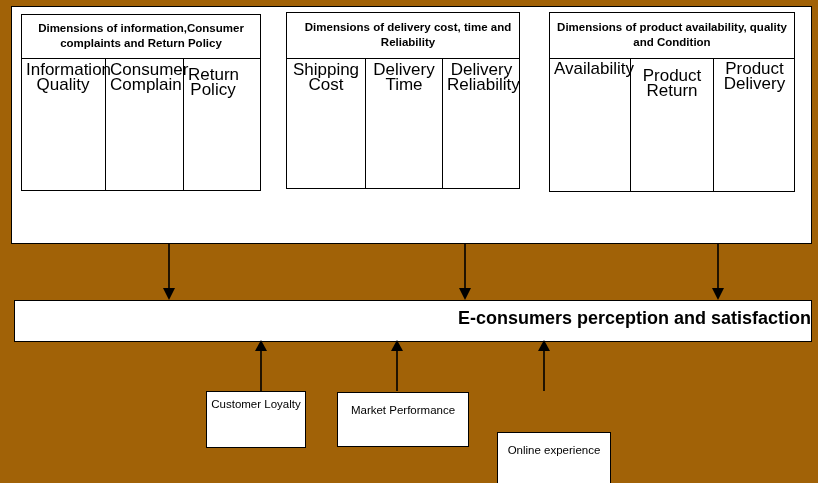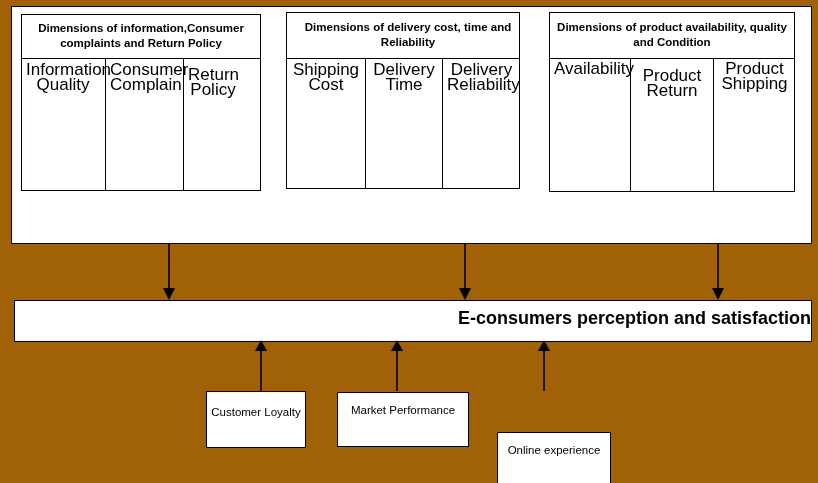--- a/index.html
+++ b/index.html
@@ -121,21 +121,21 @@
   <div class="cell" style="left:367px; top:62px; width:74px;">Delivery Time</div>
   <div class="cell" style="left:444px; top:62px; width:75px;">Delivery Reliability</div>
 
   <div class="box" style="left:549px; top:12px; width:246px; height:180px;"></div>
   <div class="hline" style="left:549px; top:58px; width:246px;"></div>
   <div class="group-title" style="left:549px; top:12px; width:246px; height:46px;">Dimensions of product availability, quality and Condition</div>
   <div class="cell-divider" style="left:630px; top:58px; height:134px;"></div>
   <div class="cell-divider" style="left:713px; top:58px; height:134px;"></div>
   <div class="cell" style="left:551px; top:61px; width:78px;">Availability</div>
   <div class="cell" style="left:632px; top:68px; width:80px;">Product Return</div>
-  <div class="cell" style="left:715px; top:61px; width:79px;">Product Shipping</div>
+  <div class="cell" style="left:715px; top:61px; width:79px;">Product Delivery</div>
 
   <div class="arrow" style="left:160px; top:244px;">
     <svg width="18" height="58" viewBox="0 0 18 58">
       <line x1="9" y1="0" x2="9" y2="46" stroke="#000000" stroke-width="1.6"></line>
       <polygon points="3,44 15,44 9,56" fill="#000000"></polygon>
     </svg>
   </div>
   <div class="arrow" style="left:456px; top:244px;">
     <svg width="18" height="58" viewBox="0 0 18 58">
       <line x1="9" y1="0" x2="9" y2="46" stroke="#000000" stroke-width="1.6"></line>
@@ -166,21 +166,21 @@
     </svg>
   </div>
   <div class="arrow" style="left:535px; top:340px;">
     <svg width="18" height="52" viewBox="0 0 18 52">
       <line x1="9" y1="51" x2="9" y2="8" stroke="#000000" stroke-width="1.6"></line>
       <polygon points="3,11 15,11 9,0" fill="#000000"></polygon>
     </svg>
   </div>
 
   <div class="bottom-box" style="left:206px; top:391px; width:100px; height:57px;">
-    <div class="bottom-box-label" style="top:13px;">Customer Loyalty</div>
+    <div class="bottom-box-label" style="top:5px;">Customer Loyalty</div>
   </div>
 
   <div class="bottom-box" style="left:337px; top:392px; width:132px; height:55px;padding-left:6px;">
     <div class="bottom-box-label" style="top:10px;">Market Performance</div>
   </div>
 
   <div class="bottom-box" style="left:497px; top:392px; width:114px; height:57px;margin-top:40px;">
     <div class="bottom-box-label" style="top:10px;">Online experience</div>
   </div>
 

